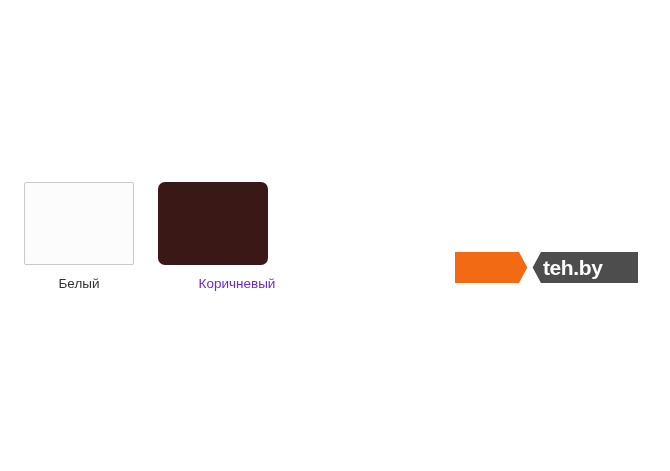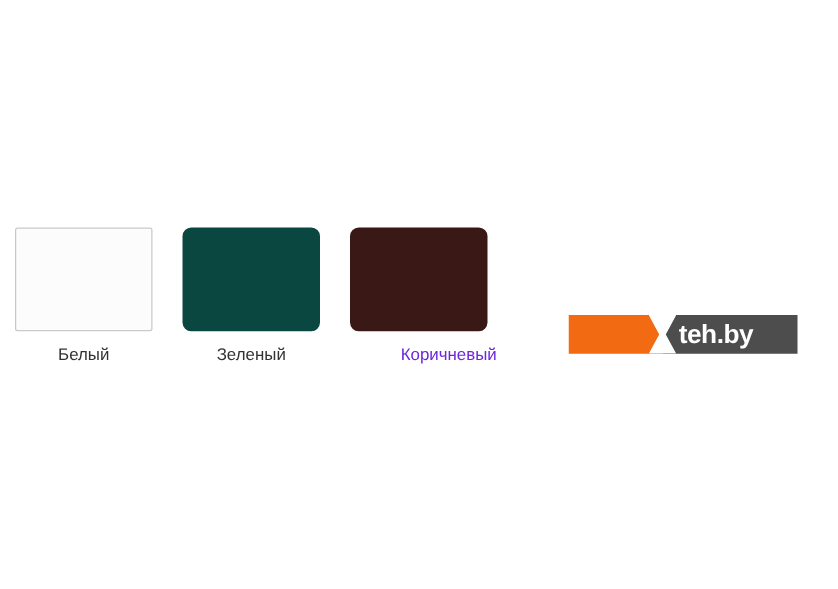--- a/index.html
+++ b/index.html
@@ -11,21 +11,21 @@
     width: 670px;
     height: 471px;
     position: relative;
     overflow: hidden;
     font-family: "Liberation Sans", sans-serif;
     background: #ffffff;
   }
 
   .palette {
     position: absolute;
-    left: 0;
+    left: 12px;
     top: 182px;
     width: 564px;
     height: 110px;
     display: flex;
     flex-direction: row;
     align-items: flex-start;
   }
 
   .swatch-cell {
     width: 134px;
@@ -106,24 +106,20 @@
 <body style="background: rgb(255, 255, 255);">
 
 <div class="palette">
 
   <div class="swatch-cell">
     <div class="swatch-chip bordered" style="background: rgb(252, 252, 252);"></div>
     <div class="swatch-label" style="color: rgb(51, 51, 51);">Белый</div>
   </div>
 
 
-  <div class="swatch-cell">
-    <div class="swatch-chip" style="background: rgb(10, 71, 65);"></div>
-    <div class="swatch-label" style="color: rgb(51, 51, 51);">Зеленый</div>
-  </div>
 
   <div class="swatch-cell">
     <div class="swatch-chip" style="background: rgb(58, 24, 21);"></div>
     <div class="swatch-label" style="color: #6d28d9; margin-left: 48px;">Коричневый</div>
   </div>
 
 
 </div>
 
 <div class="watermark">

